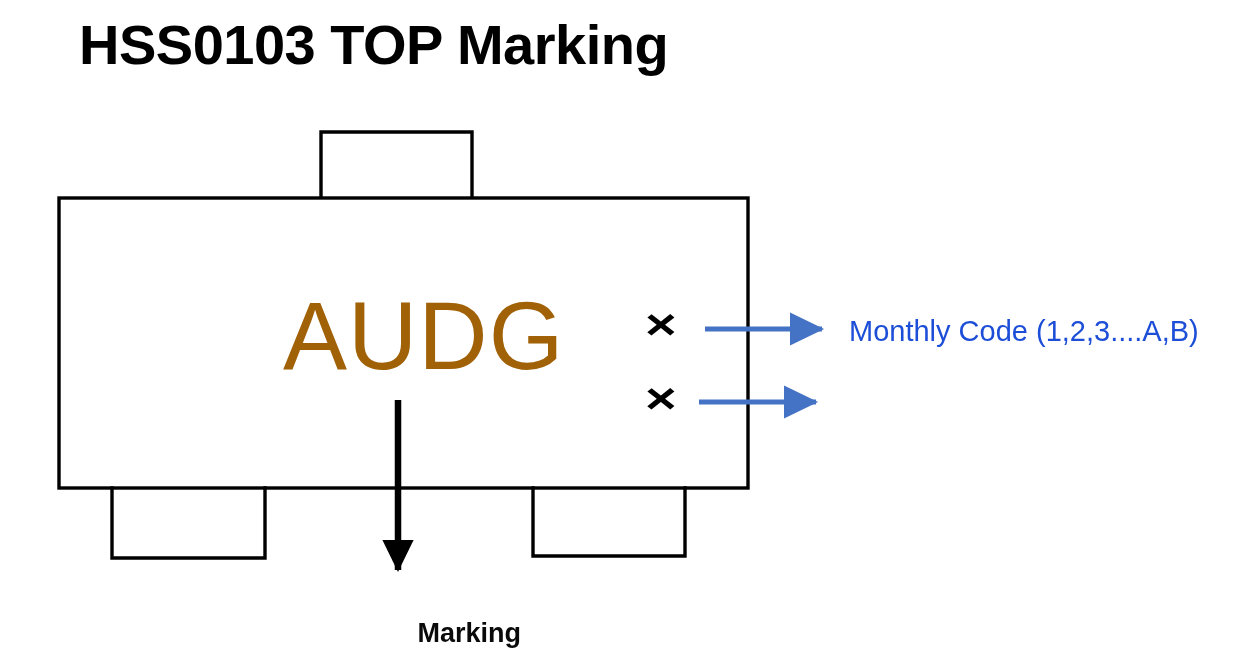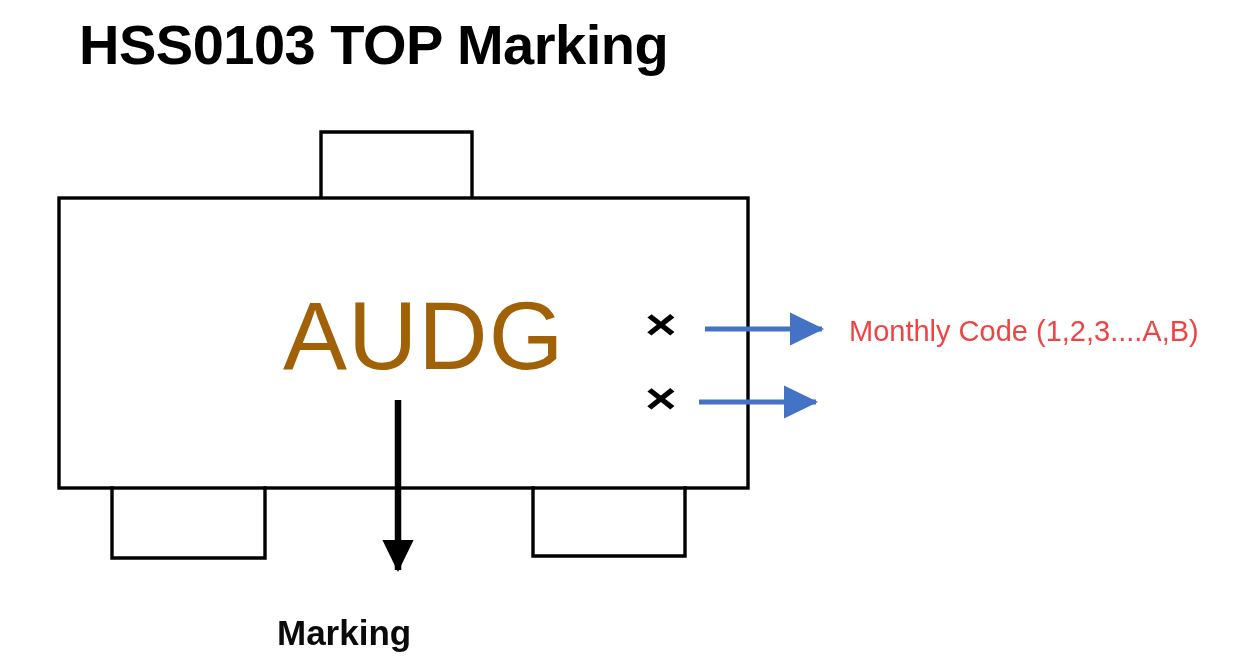--- a/index.html
+++ b/index.html
@@ -63,35 +63,35 @@
     white-space: nowrap;
   }
   .x-mark-monthly { left: 618px; top: 303px; }
   .x-mark-yearly  { left: 618px; top: 377px; }
   .annot {
     position: absolute;
     font-family: "Liberation Sans", sans-serif;
     font-weight: normal;
     font-size: 29px;
     line-height: 37px;
-    color: #ef4444;
+    color: #1d4ed8;
     white-space: nowrap;
   }
   .annot-monthly { left: 822px; top: 313px; }
   .annot-yearly  { left: 822px; top: 387px; }
   .annot-line { display: block; }
   .bottom-label {
     position: absolute;
     left: 250px;
     top: 616px;
     width: 244px;
-    text-align: left;
+    text-align: right;
     font-family: "Liberation Sans", sans-serif;
     font-weight: bold;
-    font-size: 35px;
+    font-size: 27px;
     line-height: 34px;
     color: #0a0a0a;
     white-space: nowrap;
   }
 </style>
 </head>
 <body>
 
 <div id="page">
 

